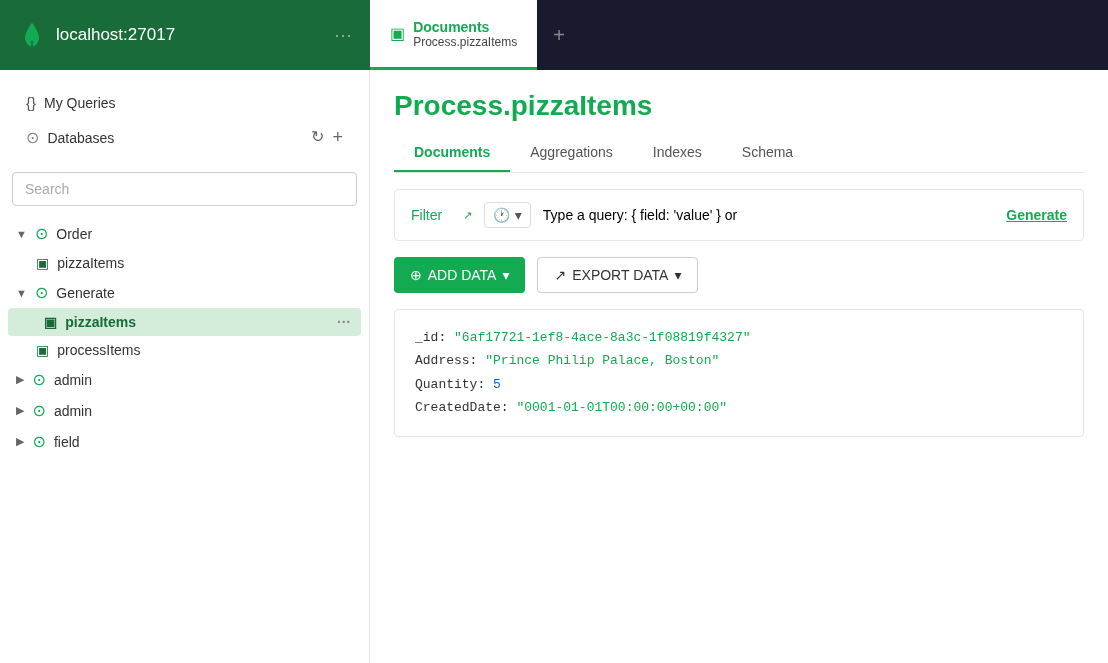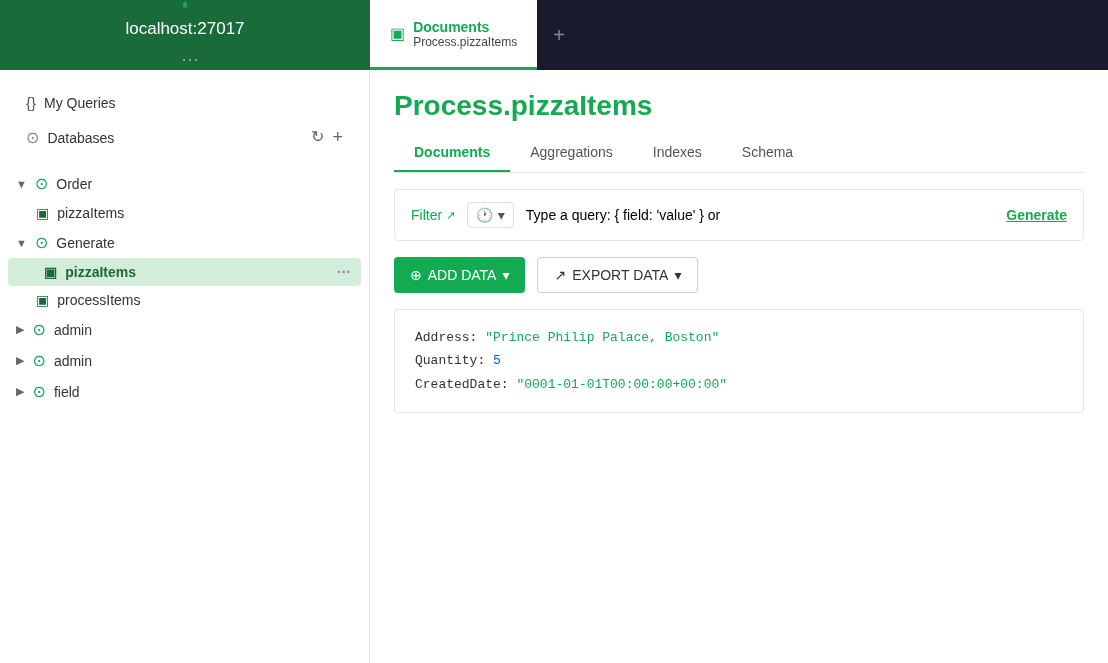--- a/index.html
+++ b/index.html
@@ -1,20 +1,20 @@
 <!DOCTYPE html>
 <html><head>
   <meta charset="utf-8">
   <style>
     * { box-sizing: border-box; margin: 0; padding: 0; }
     body { font-family: -apple-system, BlinkMacSystemFont, 'Segoe UI', sans-serif; font-size: 14px; background: #fff; display: flex; flex-direction: column; height: 663px; overflow: hidden; }
 
     
     .topbar { display: flex; align-items: stretch; background: #1a1a2e; height: 70px; flex-shrink: 0; }
-    .topbar-logo { display: flex; align-items: center; gap: 10px; padding: 0 18px; background: #1a6b3a; min-width: 370px; flex-direction: column; }
+    .topbar-logo { display: flex; align-items: center; gap: 10px; padding: 0 18px; background: #1a6b3a; min-width: 370px; }
     .logo-leaf { width: 28px; height: 28px; }
     .topbar-server { color: #fff; font-size: 17px; font-weight: 500; flex: 1; }
     .topbar-ellipsis { color: #aaa; font-size: 18px; cursor: pointer; margin-left: 10px; }
     .topbar-tabs { display: flex; align-items: stretch; flex: 1; }
     .tab-item { display: flex; align-items: center; gap: 8px; padding: 0 20px; border-bottom: 3px solid transparent; cursor: pointer; color: #ddd; position: relative; }
     .tab-item.active { background: #fff; border-bottom: 3px solid #13aa52; }
     .tab-item.active .tab-title { color: #13aa52; font-weight: 600; font-size: 14px; }
     .tab-item.active .tab-subtitle { color: #444; font-size: 12px; }
     .tab-folder-icon { color: #13aa52; font-size: 16px; }
     .tab-add { display: flex; align-items: center; padding: 0 16px; color: #888; font-size: 20px; cursor: pointer; }
@@ -44,21 +44,21 @@
 
     
     .content { flex: 1; display: flex; flex-direction: column; overflow: hidden; background: #fff; }
     .content-header { padding: 20px 24px 0; }
     .collection-title { font-size: 28px; font-weight: 700; color: #13aa52; margin-bottom: 12px; }
     .tabs-row { display: flex; gap: 0; border-bottom: 1px solid #e5e5e5; }
     .content-tab { padding: 10px 20px; cursor: pointer; color: #555; font-size: 14px; border-bottom: 2px solid transparent; }
     .content-tab.active { color: #13aa52; font-weight: 700; border-bottom: 2px solid #13aa52; }
     .content-body { flex: 1; overflow-y: auto; padding: 16px 24px; }
     .filter-row { display: flex; align-items: center; gap: 12px; padding: 12px 16px; border: 1px solid #e5e5e5; border-radius: 4px; margin-bottom: 16px; background: #fff; }
-    .filter-link { color: #13aa52; font-weight: 500; display: flex; align-items: center; gap: 4px; cursor: pointer; }
+    .filter-link { color: #13aa52; font-weight: 500; display: flex; align-items: center; gap: 21px; cursor: pointer; }
     .time-btn { display: flex; align-items: center; gap: 4px; padding: 4px 8px; border: 1px solid #ddd; border-radius: 4px; cursor: pointer; color: #555; }
     .query-placeholder { color: #000000; font-size: 14px; flex: 1; }
     .generate-link { color: #13aa52; font-weight: 600; cursor: pointer; text-decoration: underline; }
     .action-row { display: flex; gap: 12px; margin-bottom: 16px; }
     .btn-add-data { background: #13aa52; color: #fff; border: none; padding: 9px 16px; border-radius: 4px; cursor: pointer; font-size: 14px; font-weight: 500; display: flex; align-items: center; gap: 6px; }
     .btn-export-data { background: #fff; color: #333; border: 1px solid #ccc; padding: 9px 16px; border-radius: 4px; cursor: pointer; font-size: 14px; font-weight: 500; display: flex; align-items: center; gap: 6px; }
     .document-card { border: 1px solid #e5e5e5; border-radius: 4px; padding: 16px 20px; background: #fff; font-family: 'Courier New', monospace; font-size: 13px; line-height: 1.8; }
     .doc-key { color: #333; font-weight: 500; }
     .doc-string { color: #13aa52; }
     .doc-number { color: #0066cc; }
@@ -102,20 +102,23 @@
           <span style="color:#888; font-size:16px;">⊙</span>
           <span>Databases</span>
         </div>
         <div class="sidebar-section-icons">
           <span style="cursor:pointer; font-size:16px;">↻</span>
           <span style="cursor:pointer; font-size:18px; font-weight:300;">+</span>
         </div>
       </div>
     </div>
 
+    <div class="sidebar-search">
+      <input type="text" placeholder="Search" style="">
+    </div>
 
     <div class="sidebar-tree">
 
       <div class="tree-db-item">
         <span class="chevron">▼</span>
         <span class="db-icon">⊙</span>
         <span>Order</span>
       </div>
       <div class="tree-coll-item">
         <span class="folder-icon">▣</span>
@@ -192,20 +195,25 @@
         </button>
         <button class="btn-export-data">
           <span>↗</span>
           <span>EXPORT DATA</span>
           <span>▾</span>
         </button>
       </div>
 
       <div class="document-card">
         <div>
+          <span class="doc-key">_id:</span>
+          <span> </span>
+          <span class="doc-string">"6af17721-1ef8-4ace-8a3c-1f08819f4327"</span>
+        </div>
+        <div>
           <span class="doc-key">Address:</span>
           <span> </span>
           <span class="doc-string">"Prince Philip Palace, Boston"</span>
         </div>
         <div>
           <span class="doc-key">Quantity:</span>
           <span> </span>
           <span class="doc-number">5</span>
         </div>
         <div>

